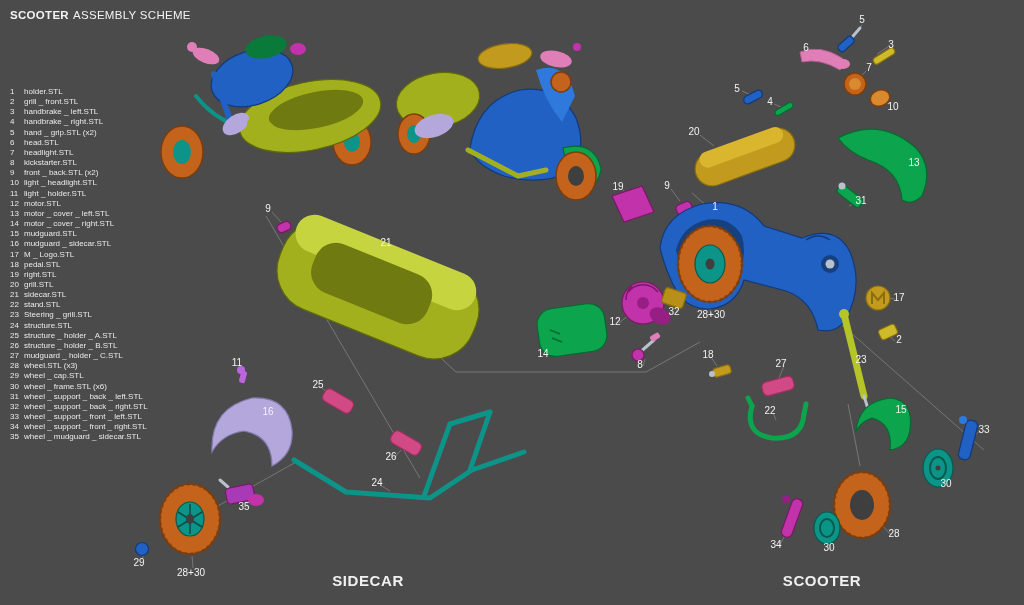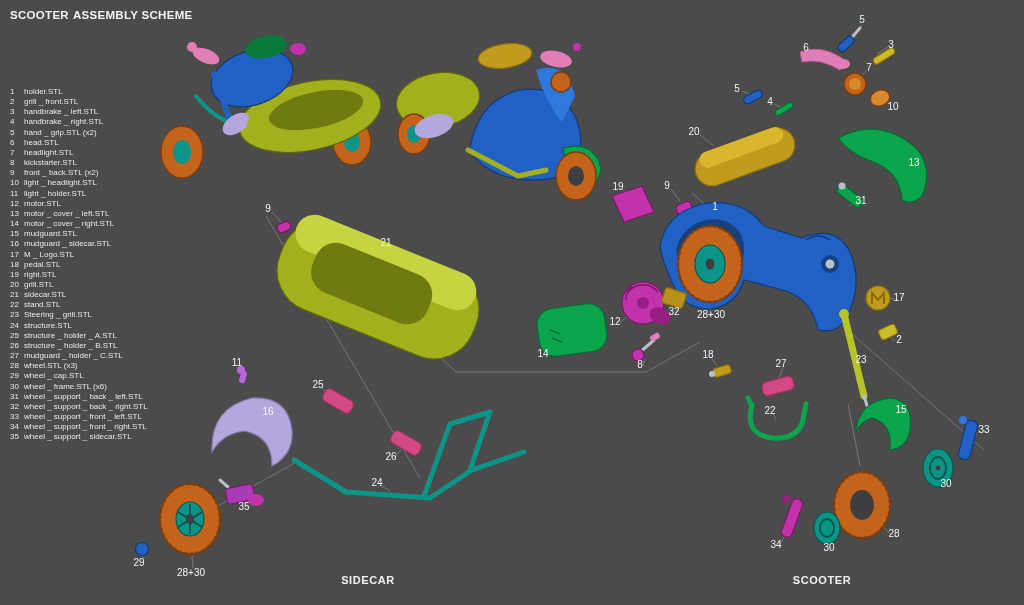--- a/index.html
+++ b/index.html
@@ -8,29 +8,29 @@
     --orange:#c4641c; --gold:#c29b1e; --magenta:#c232aa; --pink:#e07fb7;
     --crimson:#d14a86; --lavender:#b3a7dc; --chartreuse:#b5c428;
   }
   html,body{margin:0;padding:0;background:var(--background);}
   .stage{position:relative;width:1024px;height:605px;background:var(--background);
          overflow:hidden;font-family:"Liberation Sans",sans-serif;}
   svg.scene{position:absolute;left:0;top:0;width:1024px;height:605px;}
 
   .title{position:absolute;left:10px;top:9px;color:var(--text);font-size:11.5px;letter-spacing:.3px;}
   .t-bold{font-weight:bold;}
-  .t-rest{margin-left:4px;font-weight:bold;}
+  .t-rest{margin-left:4px;font-weight:normal;}
 
   .parts{position:absolute;left:10px;top:87px;margin:0;padding:0;list-style:none;
          color:#e9e9e9;font-size:8px;line-height:10.15px;white-space:nowrap;}
   .pnum{display:inline-block;min-width:14px;}
 
   .callout{position:absolute;transform:translate(-50%,-50%);color:#f2f2f2;font-size:10px;}
   .section-label{position:absolute;transform:translate(-50%,-50%);color:#f0f0f0;
-                 font-size:11px;font-weight:bold;letter-spacing:.6px;}
+                 font-size:15px;font-weight:bold;letter-spacing:.6px;}
 
   
   .lines line,.lines polyline{stroke:var(--line);stroke-width:.7;fill:none;opacity:.5;}
   .f-blue{fill:var(--blue);} .f-blue2{fill:#2f79dd;} .f-blue3{fill:#17407f;}
   .s-bdark{stroke:#123a78;stroke-width:1.2;} .sk-blue{stroke:var(--blue);stroke-width:6;stroke-linecap:round;}
   .sk-bdark{stroke:#123a78;stroke-width:1.5;fill:none;}
   .f-olive{fill:var(--olive);} .f-olive2{fill:#c6d43f;} .f-odk{fill:#6f7a10;}
   .s-olive{stroke:#5f690c;stroke-width:1.2;} .sk-olive{stroke:var(--olive);stroke-width:5;fill:none;stroke-linecap:round;}
   .f-green{fill:var(--green);} .f-dgreen{fill:#0a7a3a;} .s-gn{stroke:#056a31;stroke-width:1.2;}
   .sk-gn{stroke:#056a31;stroke-width:1.5;fill:none;} .sk-green{stroke:var(--green);stroke-width:5;fill:none;stroke-linecap:round;}
@@ -349,21 +349,21 @@
       <li class="part-row"><span class="pnum">25</span><span class="pname">structure _ holder _ A.STL</span></li>
       <li class="part-row"><span class="pnum">26</span><span class="pname">structure _ holder _ B.STL</span></li>
       <li class="part-row"><span class="pnum">27</span><span class="pname">mudguard _ holder _ C.STL</span></li>
       <li class="part-row"><span class="pnum">28</span><span class="pname">wheel.STL (x3)</span></li>
       <li class="part-row"><span class="pnum">29</span><span class="pname">wheel _ cap.STL</span></li>
       <li class="part-row"><span class="pnum">30</span><span class="pname">wheel _ frame.STL (x6)</span></li>
       <li class="part-row"><span class="pnum">31</span><span class="pname">wheel _ support _ back _ left.STL</span></li>
       <li class="part-row"><span class="pnum">32</span><span class="pname">wheel _ support _ back _ right.STL</span></li>
       <li class="part-row"><span class="pnum">33</span><span class="pname">wheel _ support _ front _ left.STL</span></li>
       <li class="part-row"><span class="pnum">34</span><span class="pname">wheel _ support _ front _ right.STL</span></li>
-      <li class="part-row"><span class="pnum">35</span><span class="pname">wheel _ support _ sidecar.STL</span></li>
+      <li class="part-row"><span class="pnum">35</span><span class="pname">wheel _ mudguard _ sidecar.STL</span></li>
     </ol>
 
   <div id="callout-layer">
       <span class="callout" style="left: 862px; top: 19px;">5</span>
       <span class="callout" style="left: 891px; top: 44px;">3</span>
       <span class="callout" style="left: 806px; top: 47px;">6</span>
       <span class="callout" style="left: 869px; top: 67px;">7</span>
       <span class="callout" style="left: 737px; top: 88px;">5</span>
       <span class="callout" style="left: 770px; top: 101px;">4</span>
       <span class="callout" style="left: 893px; top: 106px;">10</span>

